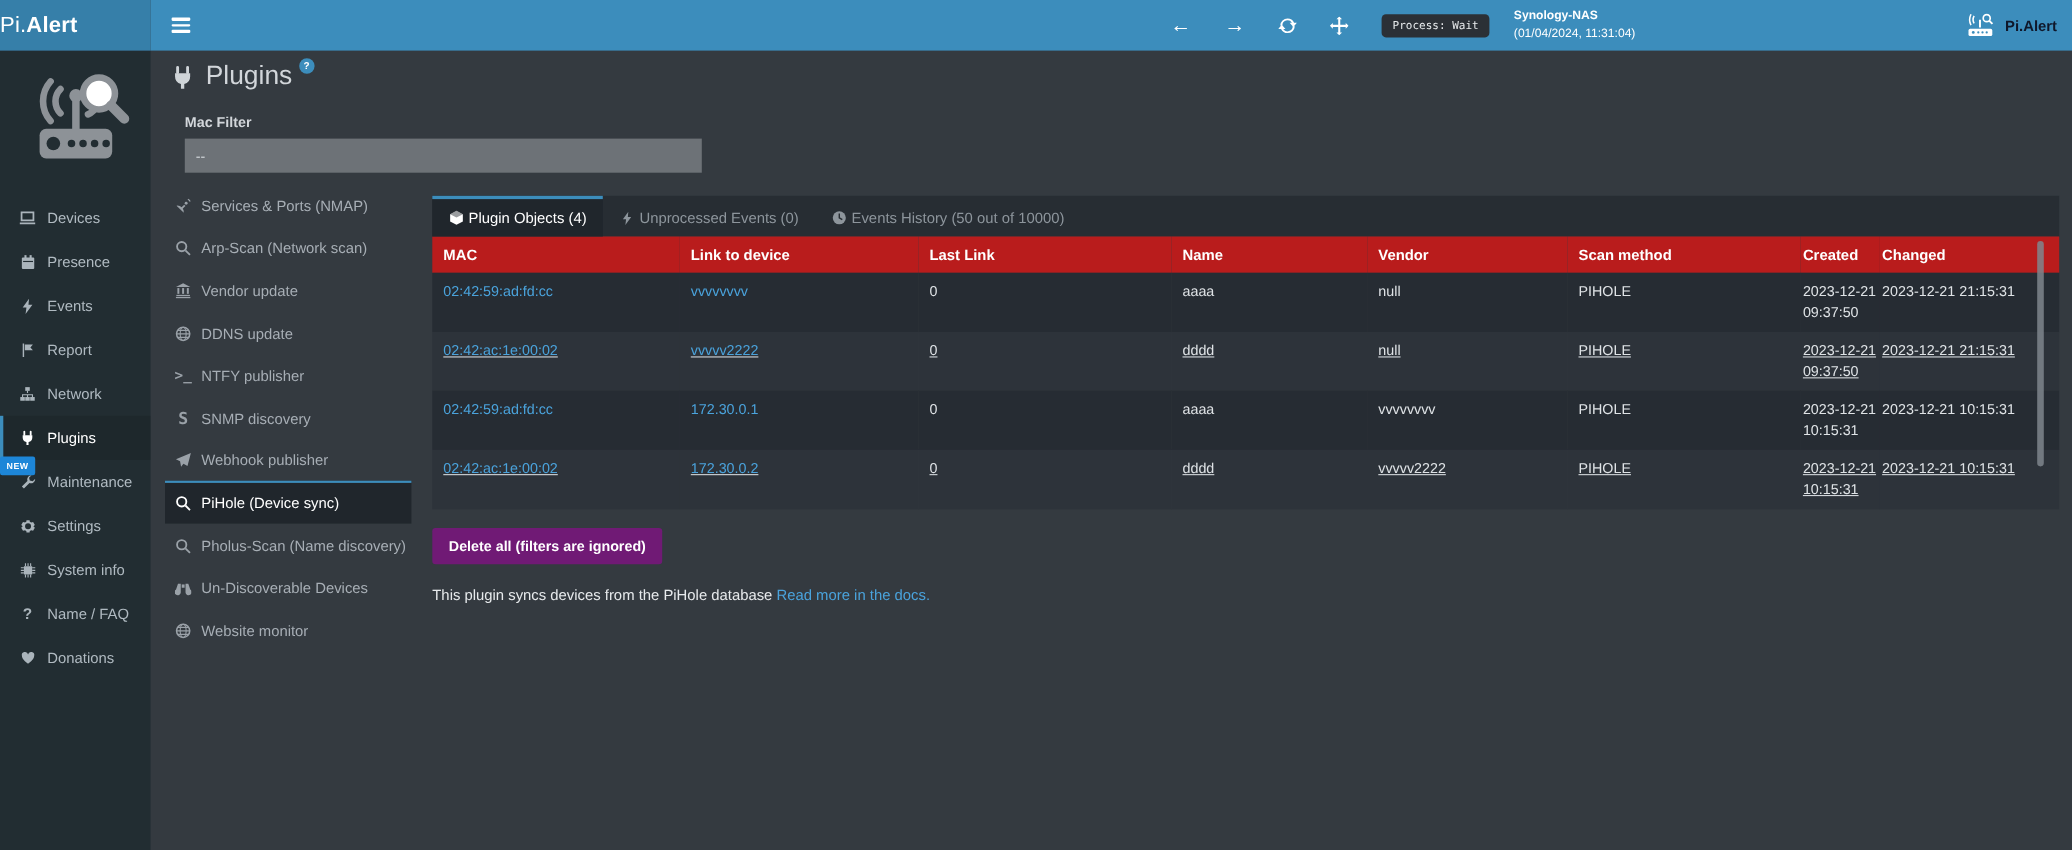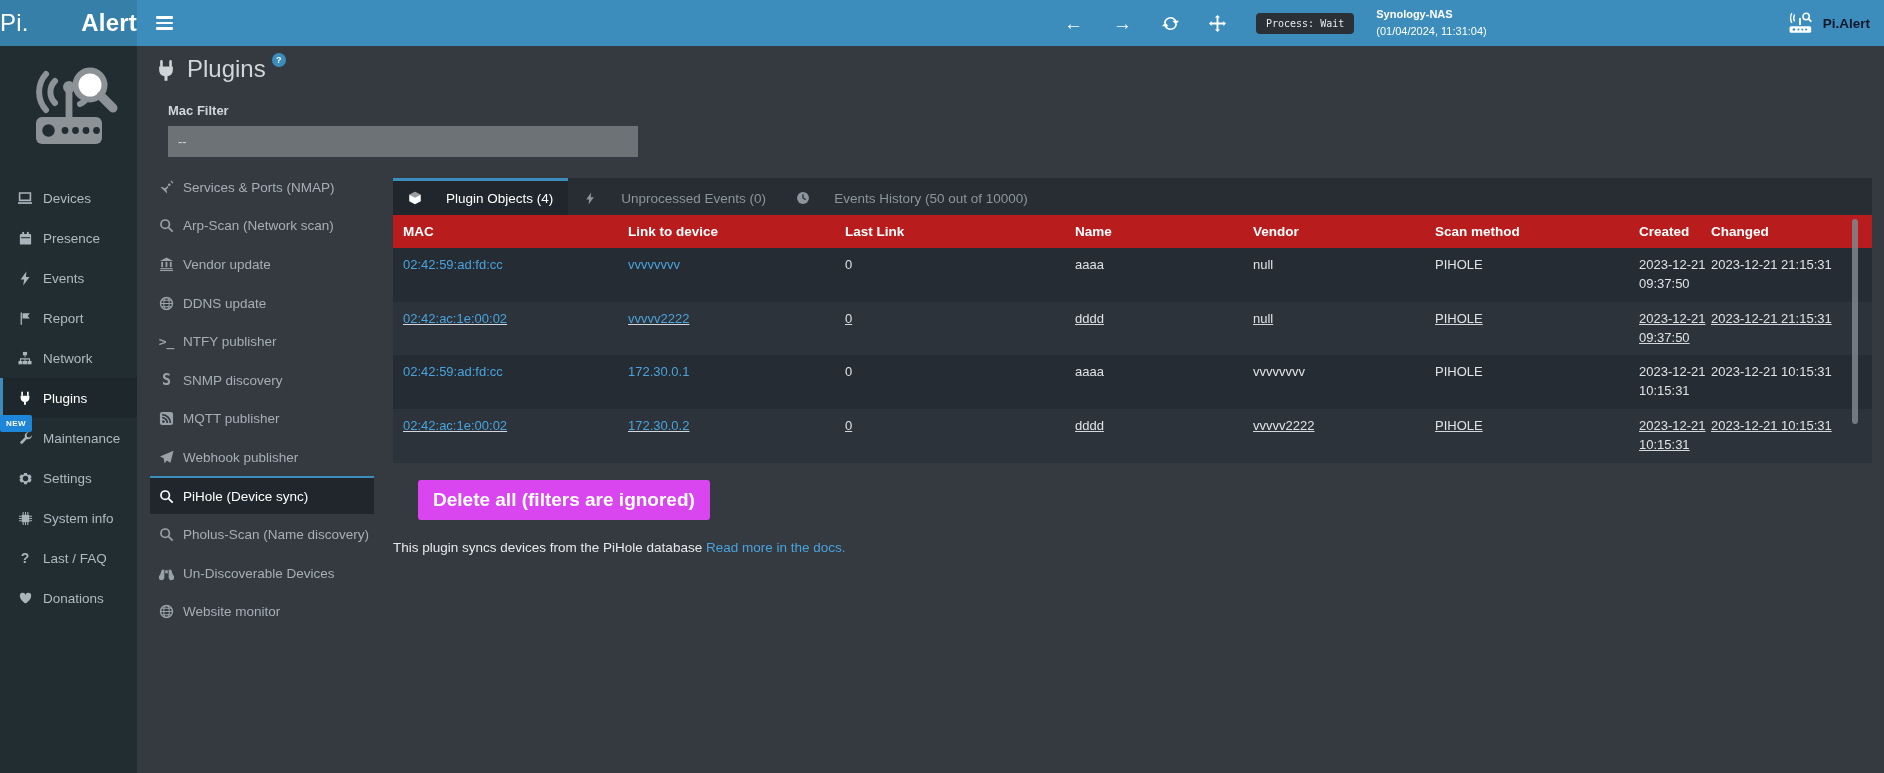--- a/index.html
+++ b/index.html
@@ -4,21 +4,21 @@
 <style>
   html,body{margin:0;padding:0;}
   body{width:1884px;height:773px;position:relative;overflow:hidden;background:#343a40;
        font-family:"Liberation Sans",sans-serif;-webkit-font-smoothing:antialiased;}
   .ico{display:inline-flex;flex:none;align-items:center;justify-content:center;}
   .ico svg{display:block;}
 
   
   .header{position:absolute;top:0;left:0;width:100%;height:46px;display:flex;z-index:5;}
   .brand{width:137px;height:100%;background:#367fa9;color:#fff;display:flex;align-items:center;
-         justify-content:space-between;font-size:24px;letter-spacing:.2px;}
+         justify-content:flex-start;font-size:20px;letter-spacing:.2px;}
   .brand .light{font-weight:300;}
   .brand .bold{font-weight:700;}
   .navbar{flex:1;background:#3c8dbc;display:flex;align-items:center;color:#fff;padding:0 0 0 6px;}
   .hamburger{width:42px;height:46px;display:flex;flex-direction:column;align-items:center;
              justify-content:center;gap:3px;cursor:pointer;}
   .hamburger span{display:block;width:17px;height:2.5px;background:#fff;border-radius:1px;}
   .nav-right{margin-left:auto;display:flex;align-items:center;}
   .icon-btn{color:#fff;font-size:19px;line-height:1;cursor:pointer;margin-right:30px;display:flex;align-items:center;}
   .process-badge{font-family:"DejaVu Sans Mono","Liberation Mono",monospace;font-size:10px;
                  background:#2b3036;color:#e8ebed;padding:5px 10px;border-radius:4px;margin-right:22px;}
@@ -55,40 +55,40 @@
   .pnav{width:224px;margin-right:19px;}
   .pnav-item{height:38.6px;display:flex;align-items:center;gap:9px;padding-left:9px;color:#a7aeb5;
              font-size:13.5px;cursor:pointer;border-top:2px solid transparent;box-sizing:border-box;}
   .pnav-item .ico{width:15px;height:15px;color:#9aa1a8;}
   .pnav-item.active{background:#20262c;border-top-color:#3c8dbc;color:#fff;}
   .pnav-item.active .ico{color:#fff;}
   .txt-ico{font-weight:700;font-size:13px;color:inherit;font-family:"DejaVu Sans Mono","Liberation Mono",monospace;}
 
   .panel{flex:1;margin-top:11px;position:relative;min-width:0;}
   .tabs{display:flex;background:#272d33;height:37px;}
-  .tab{display:flex;align-items:center;gap:24px;padding:0 15px;font-size:13.5px;color:#8d959c;
+  .tab{display:flex;align-items:center;gap:4px;padding:0 15px;font-size:13.5px;color:#8d959c;
        border-top:3px solid transparent;box-sizing:border-box;cursor:pointer;white-space:nowrap;}
   .tab .ico{width:14px;height:14px;}
   .tab.active{background:#20262c;border-top-color:#3c8dbc;color:#fff;}
 
   table{width:100%;border-collapse:collapse;table-layout:fixed;}
   thead th{background:#b91c1c;color:#fff;font-size:13.5px;font-weight:700;text-align:left;
            padding:9px 10px;}
   thead th.dt{padding:9px 2px;}
   tbody td{font-size:13px;color:#dfe3e6;padding:8px 10px;vertical-align:top;line-height:1.45;}
   tbody td.dt{padding:8px 2px;}
   tbody tr.odd{background:#262c33;}
   tbody tr.even{background:#2d333a;text-decoration:underline;}
   tbody td a{color:#4aa3dc;text-decoration:none;cursor:pointer;}
   .table-scrollbar{position:absolute;right:14px;top:41px;width:6px;height:205px;background:#7f868d;
                    border-radius:3px;cursor:pointer;opacity:.85;}
 
   .below-table{margin-top:17px;}
-  .delete-btn{background:#d946ef;color:#fff;font-weight:700;font-size:19px;border:none;border-radius:3px;
-              padding:9px 15px;cursor:pointer;font-family:inherit;margin-left:25px;}
+  .delete-btn{background:#701a75;color:#fff;font-weight:700;font-size:13px;border:none;border-radius:3px;
+              padding:9px 15px;cursor:pointer;font-family:inherit;}
   .plugin-desc{margin-top:20px;font-size:13.5px;color:#e7eaec;}
   .plugin-desc a{color:#4aa3dc;text-decoration:none;cursor:pointer;}
 </style>
 </head>
 <body>
 
 <div class="header">
   <div class="brand">
       <span class="light">Pi.</span>
       <span class="bold">Alert</span>
@@ -240,21 +240,21 @@
       <span class="ico">
           <svg width="15" height="15" viewBox="0 0 16 16">
             <rect x="4" y="4" width="8" height="8" fill="currentColor"></rect>
             <path d="M5.5 1v3M8 1v3M10.5 1v3M5.5 12v3M8 12v3M10.5 12v3M1 5.5h3M1 8h3M1 10.5h3M12 5.5h3M12 8h3M12 10.5h3" stroke="currentColor" stroke-width="1.1"></path>
           </svg>
         </span>
       <span>System info</span>
     </li>
     <li class="menu-item">
       <span class="ico txt-ico" style="font-family:'Liberation Sans',sans-serif;font-size:14px;">?</span>
-      <span>Last / FAQ</span>
+      <span>Name / FAQ</span>
     </li>
     <li class="menu-item">
       <span class="ico">
           <svg width="15" height="14" viewBox="0 0 16 16" fill="currentColor">
             <path d="M8 14.2S1.6 10 1.6 5.9A3.2 3.2 0 0 1 8 4.6a3.2 3.2 0 0 1 6.4 1.3C14.4 10 8 14.2 8 14.2z"></path>
           </svg>
         </span>
       <span>Donations</span>
     </li>
   </ul>
@@ -326,32 +326,20 @@
           </span>
         <span>DDNS update</span>
       </div>
       <div class="pnav-item">
         <span class="ico txt-ico">&gt;_</span>
         <span>NTFY publisher</span>
       </div>
       <div class="pnav-item">
         <span class="ico txt-ico" style="font-size:15px;">S</span>
         <span>SNMP discovery</span>
-      </div>
-      <div class="pnav-item">
-        <span class="ico">
-            <svg width="15" height="15" viewBox="0 0 16 16">
-              <rect x="1" y="1" width="14" height="14" rx="2.4" fill="currentColor"></rect>
-              <g fill="#343a40">
-                <circle cx="4.7" cy="11.3" r="1.4"></circle>
-                <path d="M3.3 6.2a6.5 6.5 0 0 1 6.5 6.5H7.9a4.6 4.6 0 0 0-4.6-4.6zM3.3 2.9a9.8 9.8 0 0 1 9.8 9.8h-1.9a7.9 7.9 0 0 0-7.9-7.9z"></path>
-              </g>
-            </svg>
-          </span>
-        <span>MQTT publisher</span>
       </div>
       <div class="pnav-item">
         <span class="ico">
             <svg width="15" height="15" viewBox="0 0 16 16" fill="currentColor">
               <path d="M15.5.8 1 6.9l4 1.9 1 5.5 2.3-3.1 3.9 2.3z"></path>
             </svg>
           </span>
         <span>Webhook publisher</span>
       </div>
       <div class="pnav-item active">

